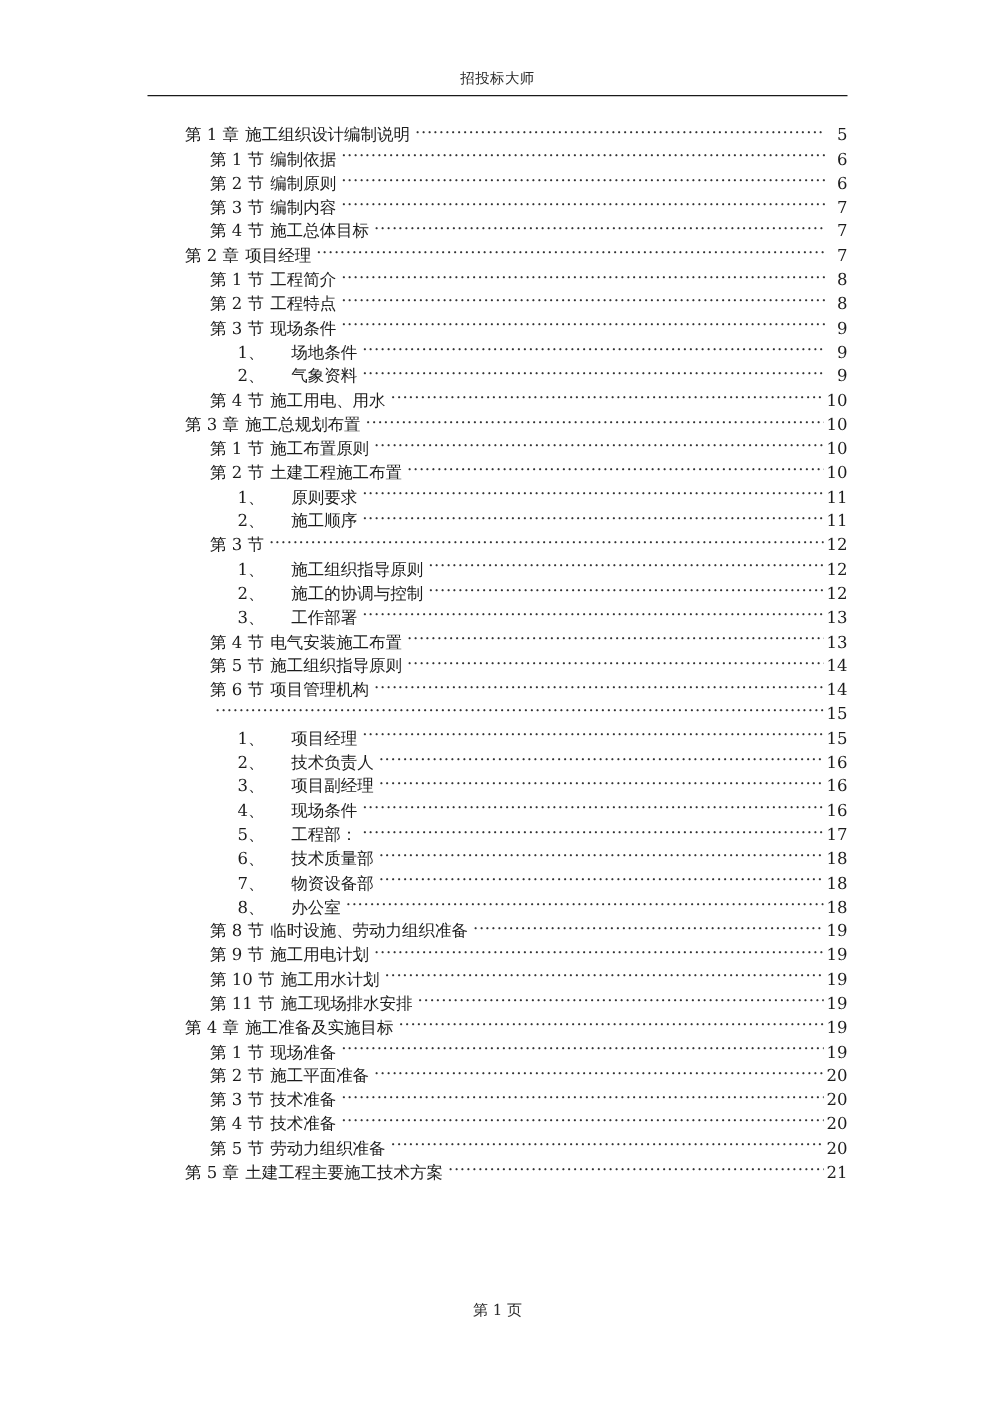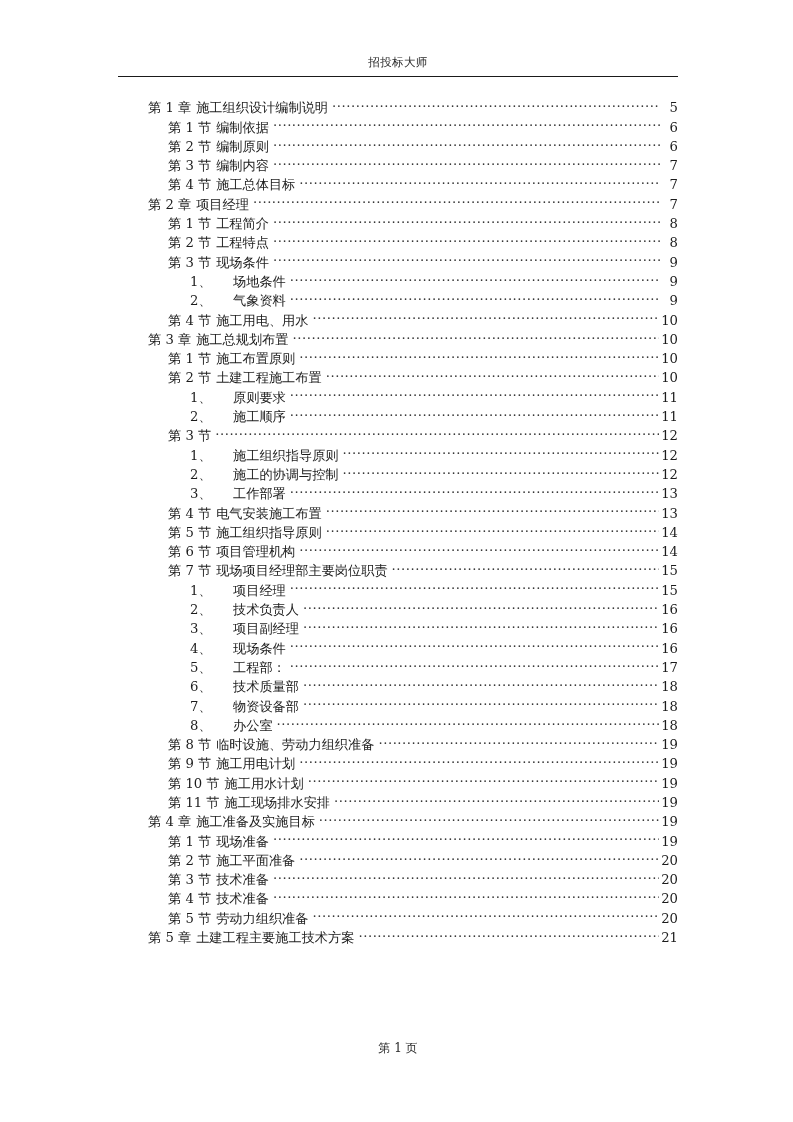--- a/index.html
+++ b/index.html
@@ -303,24 +303,20 @@
       </div>
       <div class="toc-row lvl2">
         <span class="label">
           <span class="num">第 6 节</span>
           <span class="title">项目管理机构</span>
         </span>
         <span class="leader"></span>
         <span class="pageno">14</span>
       </div>
       <div class="toc-row lvl2">
-        <span class="label">
-          <span class="num">第 7 节</span>
-          <span class="title">现场项目经理部主要岗位职责</span>
-        </span>
         <span class="leader"></span>
         <span class="pageno">15</span>
       </div>
       <div class="toc-row lvl3">
         <span class="label">
           <span class="num num-w">1、</span>
           <span class="title">项目经理</span>
         </span>
         <span class="leader"></span>
         <span class="pageno">15</span>

